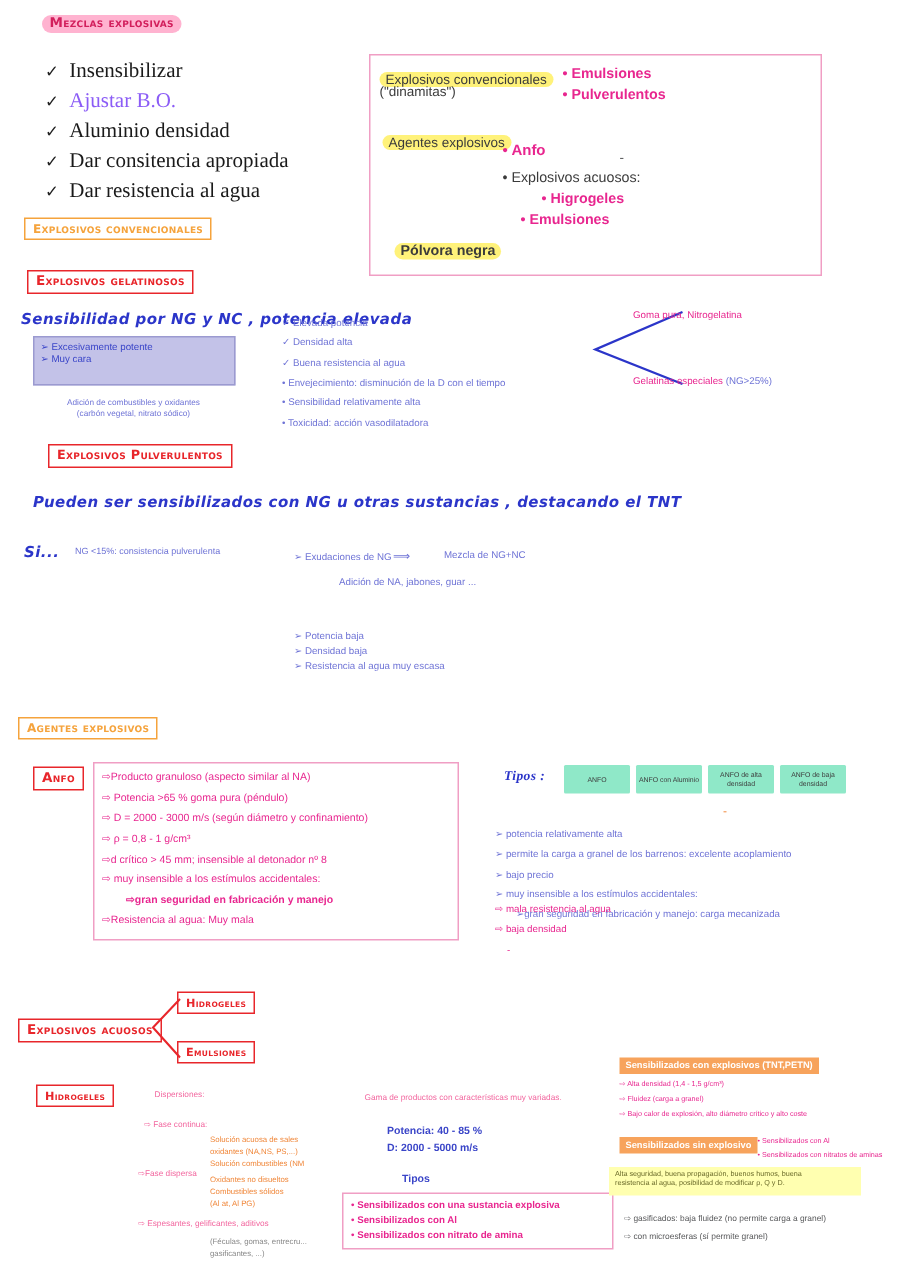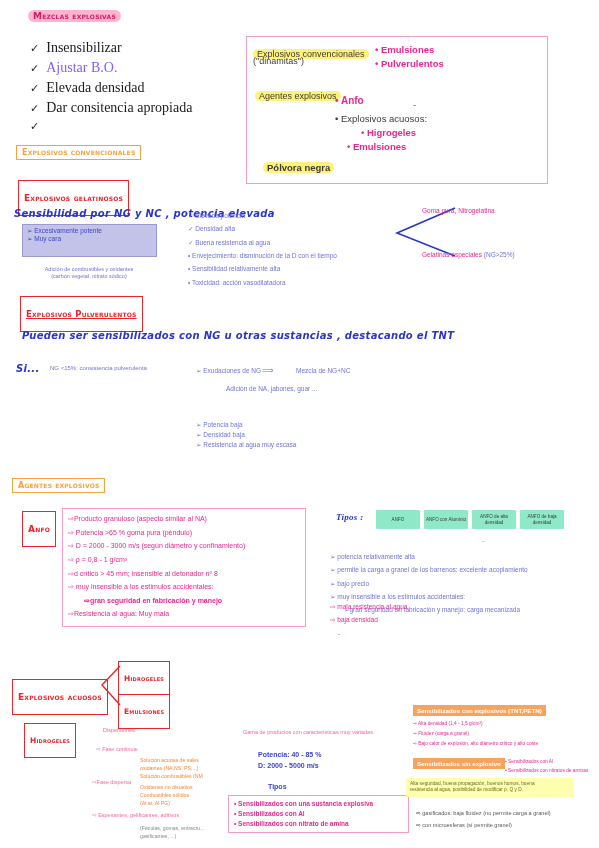--- a/index.html
+++ b/index.html
@@ -3,21 +3,21 @@
 <meta charset="utf-8">
 <style>
   html,body{margin:0;padding:0;background:#ffffff;}
   body{width:599px;height:848px;position:relative;overflow:hidden;
        font-family:"Liberation Sans",sans-serif;color:#333;}
   .abs{position:absolute;}
   
   .hw{font-family:"DejaVu Sans",sans-serif;font-weight:bold;letter-spacing:.2px;
       font-variant:small-caps;}
   .box-red{border:1.6px solid #e8262b;color:#e8262b;background:#fff;
-           padding:12px 5px;white-space:nowrap;}
+           padding:2px 5px;white-space:nowrap;}
   .box-orange{border:1.6px solid #f5a33c;color:#f5a33c;background:#fff;
               padding:2px 5px;white-space:nowrap;}
   .hl-pink{background:#ffb3d0;color:#d21f5c;padding:1px 5px;border-radius:7px;
            white-space:nowrap;}
   
   .panel-pink{border:1px solid #f09ec4;background:#fff;}
   .hl-yellow{background:#fff27a;padding:0px 4px;border-radius:8px;}
   
   .t{white-space:nowrap;}
   .serif{font-family:"Liberation Serif",serif;}
@@ -49,28 +49,29 @@
   <div style="display:flex;align-items:baseline;gap:7px;margin-bottom:4px;">
     <span class="chk" style="font-size:11px;color:#222;">✓</span>
     <span class="serif" style="font-size:14px;color:#1a1a1a;">Insensibilizar</span>
   </div>
   <div style="display:flex;align-items:baseline;gap:7px;margin-bottom:4px;">
     <span class="chk" style="font-size:11px;color:#222;">✓</span>
     <span class="serif" style="font-size:14px;color:#8b5cf6;">Ajustar B.O.</span>
   </div>
   <div style="display:flex;align-items:baseline;gap:7px;margin-bottom:4px;">
     <span class="chk" style="font-size:11px;color:#222;">✓</span>
-    <span class="serif" style="font-size:14px;color:#1a1a1a;">Elevada densidad</span>
+    <span class="serif" style="font-size:14px;color:#1a1a1a;">Aluminio densidad</span>
   </div>
   <div style="display:flex;align-items:baseline;gap:7px;margin-bottom:4px;">
     <span class="chk" style="font-size:11px;color:#222;">✓</span>
     <span class="serif" style="font-size:14px;color:#1a1a1a;">Dar consitencia apropiada</span>
   </div>
   <div style="display:flex;align-items:baseline;gap:7px;">
     <span class="chk" style="font-size:11px;color:#222;">✓</span>
+    <span class="serif" style="font-size:14px;color:#1a1a1a;">Dar resistencia al agua</span>
   </div>
 </div>
 
 <div class="abs panel-pink" style="left:246px;top:36px;width:300px;height:146px;">
   <div class="abs" style="left:6px;top:6px;">
     <span class="hl-yellow t" style="font-size:9px;color:#3b3b3b;">Explosivos convencionales</span>
   </div>
   <div class="abs t" style="left:6px;top:19px;font-size:9px;color:#3b3b3b;">("dinamitas")</div>
   <div class="abs t b magenta" style="left:128px;top:7px;font-size:9.5px;">• <span>Emulsiones</span></div>
   <div class="abs t b magenta" style="left:128px;top:21px;font-size:9.5px;">• <span>Pulverulentos</span></div>
@@ -116,21 +117,21 @@
 
 <svg class="abs" style="left:395px;top:206px;" width="70" height="55" viewBox="0 0 70 55">
   <polyline points="60,2 2,27 60,50" fill="none" stroke="#2b35c9" stroke-width="1.6"></polyline>
 </svg>
 <div class="abs t magenta" style="left:422px;top:207px;font-size:6.5px;">Goma pura, Nitrogelatina</div>
 <div class="abs t" style="left:422px;top:251px;font-size:6.5px;">
   <span class="magenta">Gelatinas especiales</span>
   <span class="blue2">(NG&gt;25%)</span>
 </div>
 
-<div class="abs hw box-red" style="left:20px;top:296px;font-size:8.5px;text-decoration:underline;">Explosivos  Pulverulentos</div>
+<div class="abs hw box-red" style="left:32px;top:296px;font-size:8.5px;">Explosivos  Pulverulentos</div>
 
 <div class="abs handwrite t" style="left:22px;top:330px;font-size:10px;">Pueden ser sensibilizados  con  NG u otras sustancias , destacando  el  TNT</div>
 
 <div class="abs handwrite t" style="left:16px;top:363px;font-size:10px;">Si...</div>
 <div class="abs t blue2" style="left:50px;top:365px;font-size:6px;">NG &lt;15%: consistencia pulverulenta</div>
 
 <div class="abs t blue2" style="left:196px;top:367px;font-size:6.5px;">➢ <span>Exudaciones de NG</span></div>
 <div class="abs t blue2" style="left:262px;top:366px;font-size:8px;">⟹</div>
 <div class="abs t blue2" style="left:296px;top:367px;font-size:6.5px;">Mezcla de NG+NC</div>
 <div class="abs t blue2" style="left:226px;top:385px;font-size:6.5px;">Adición de NA, jabones, guar ...</div>

